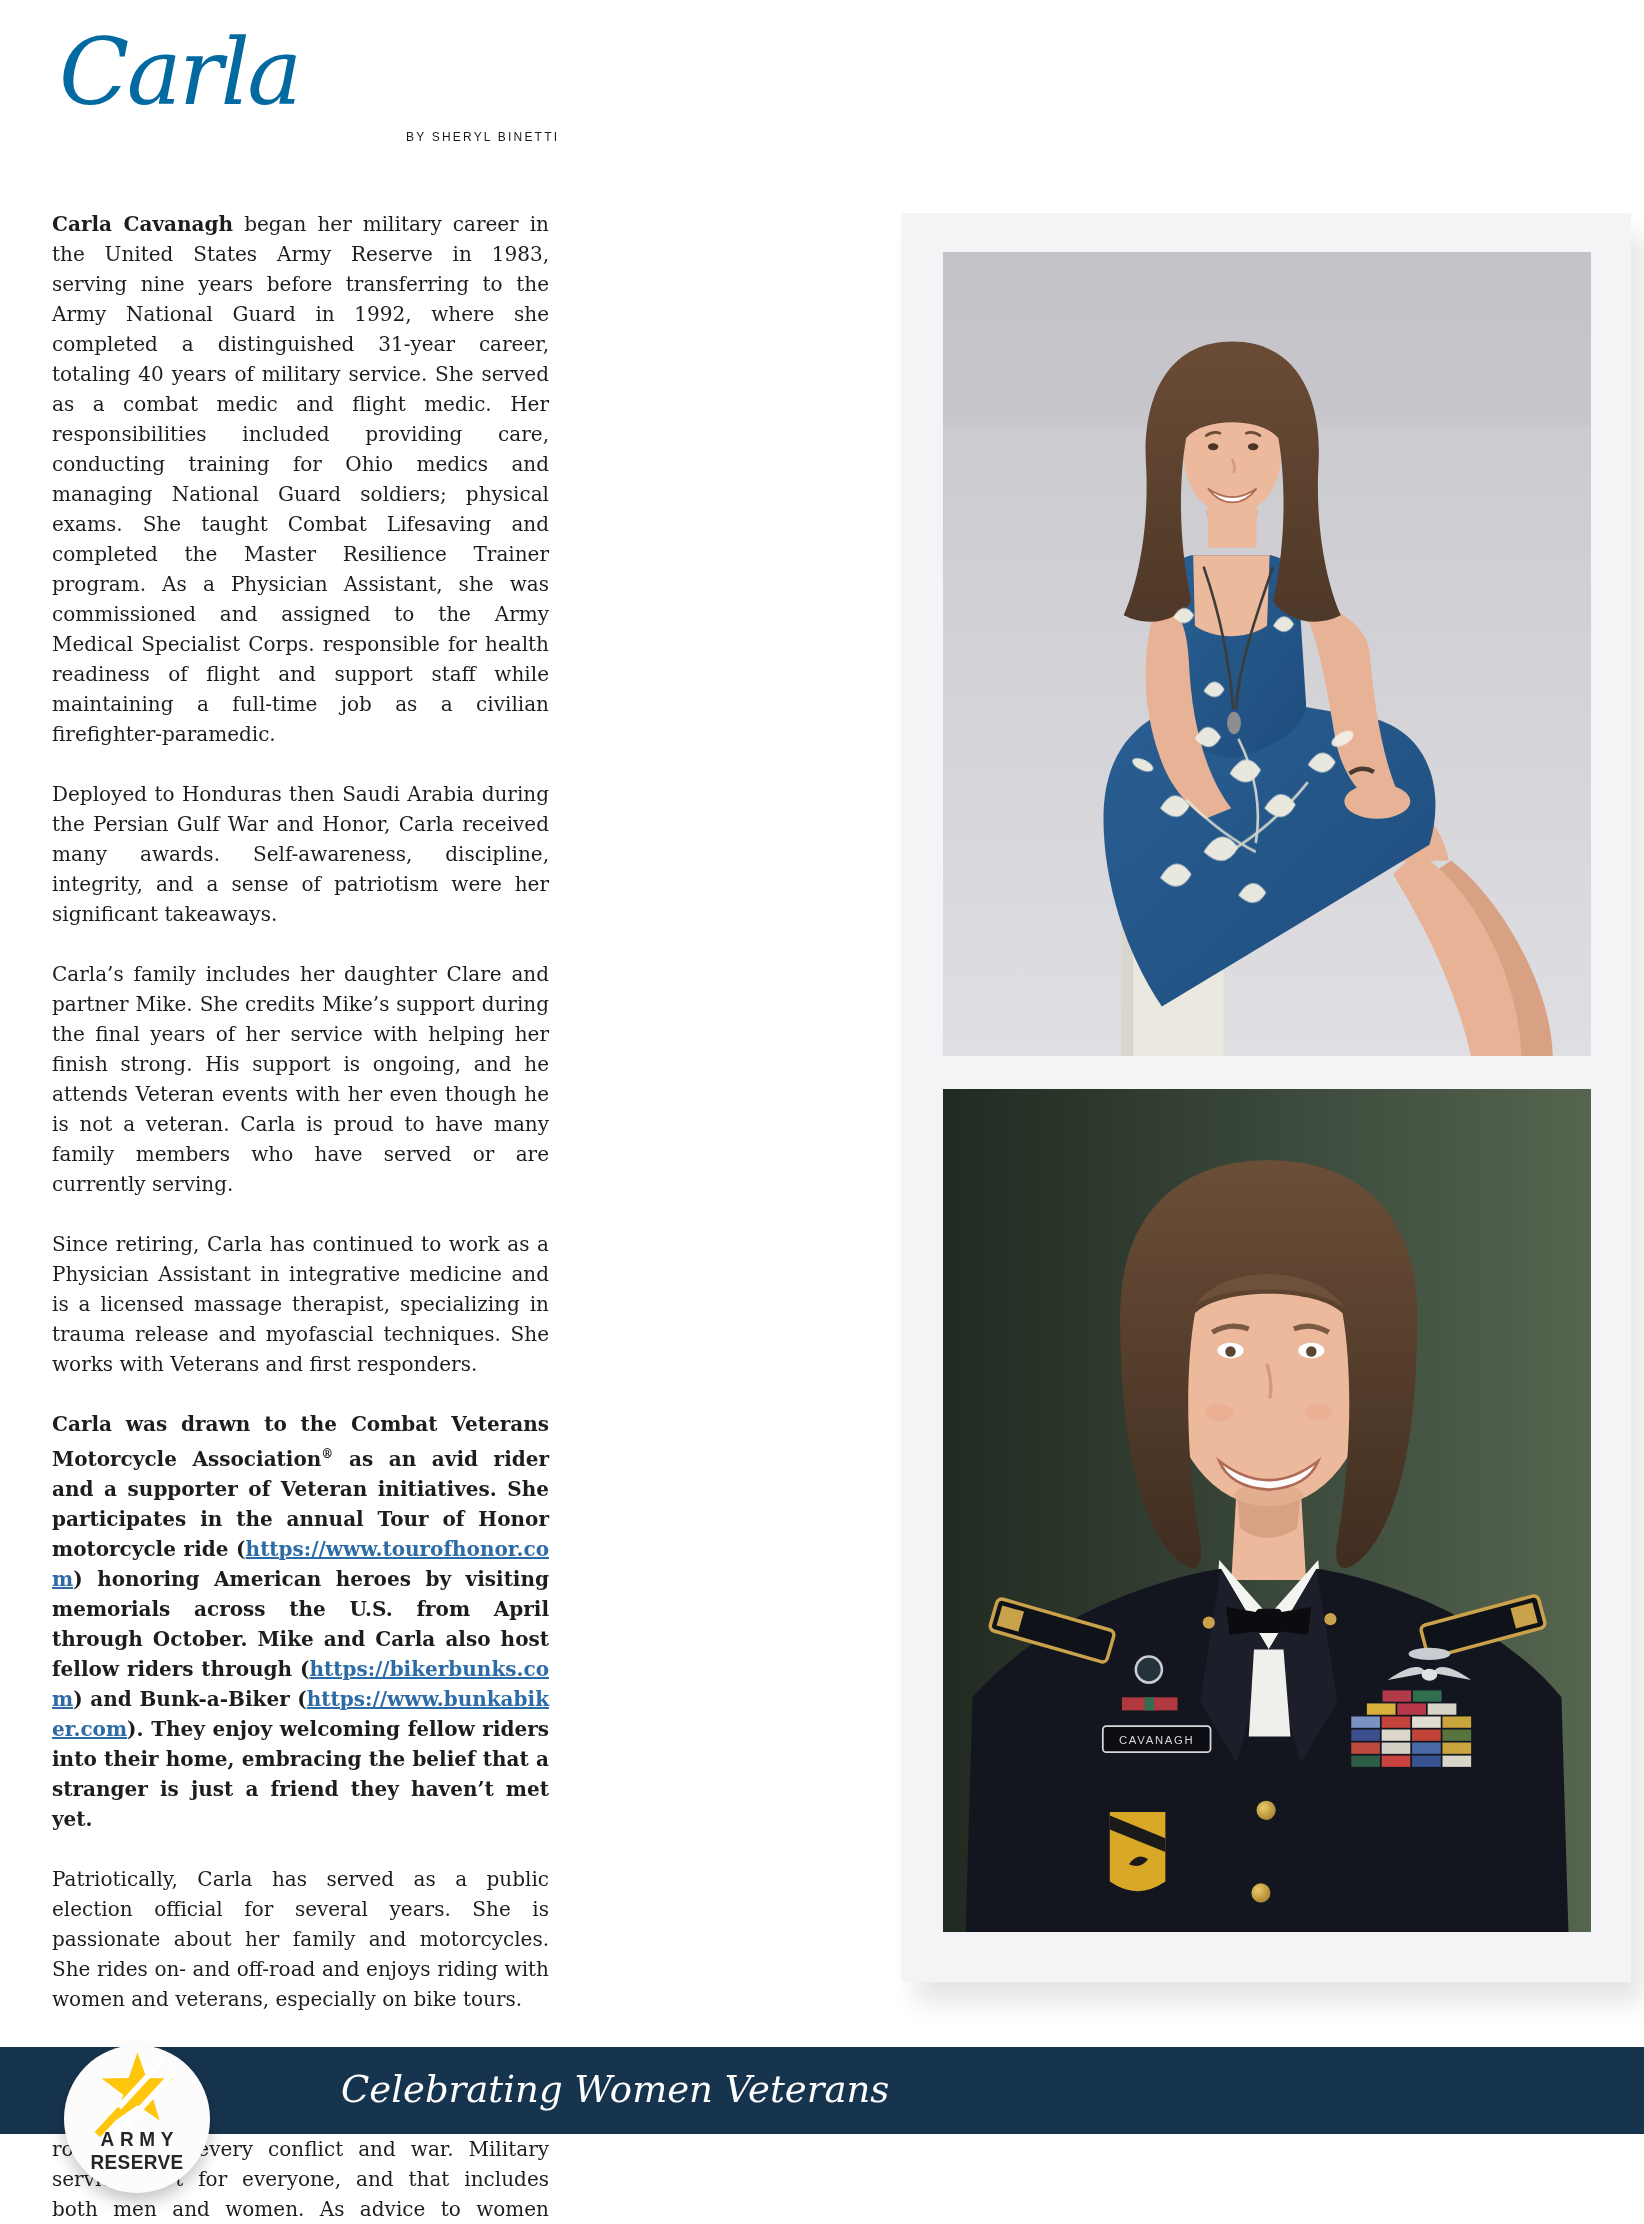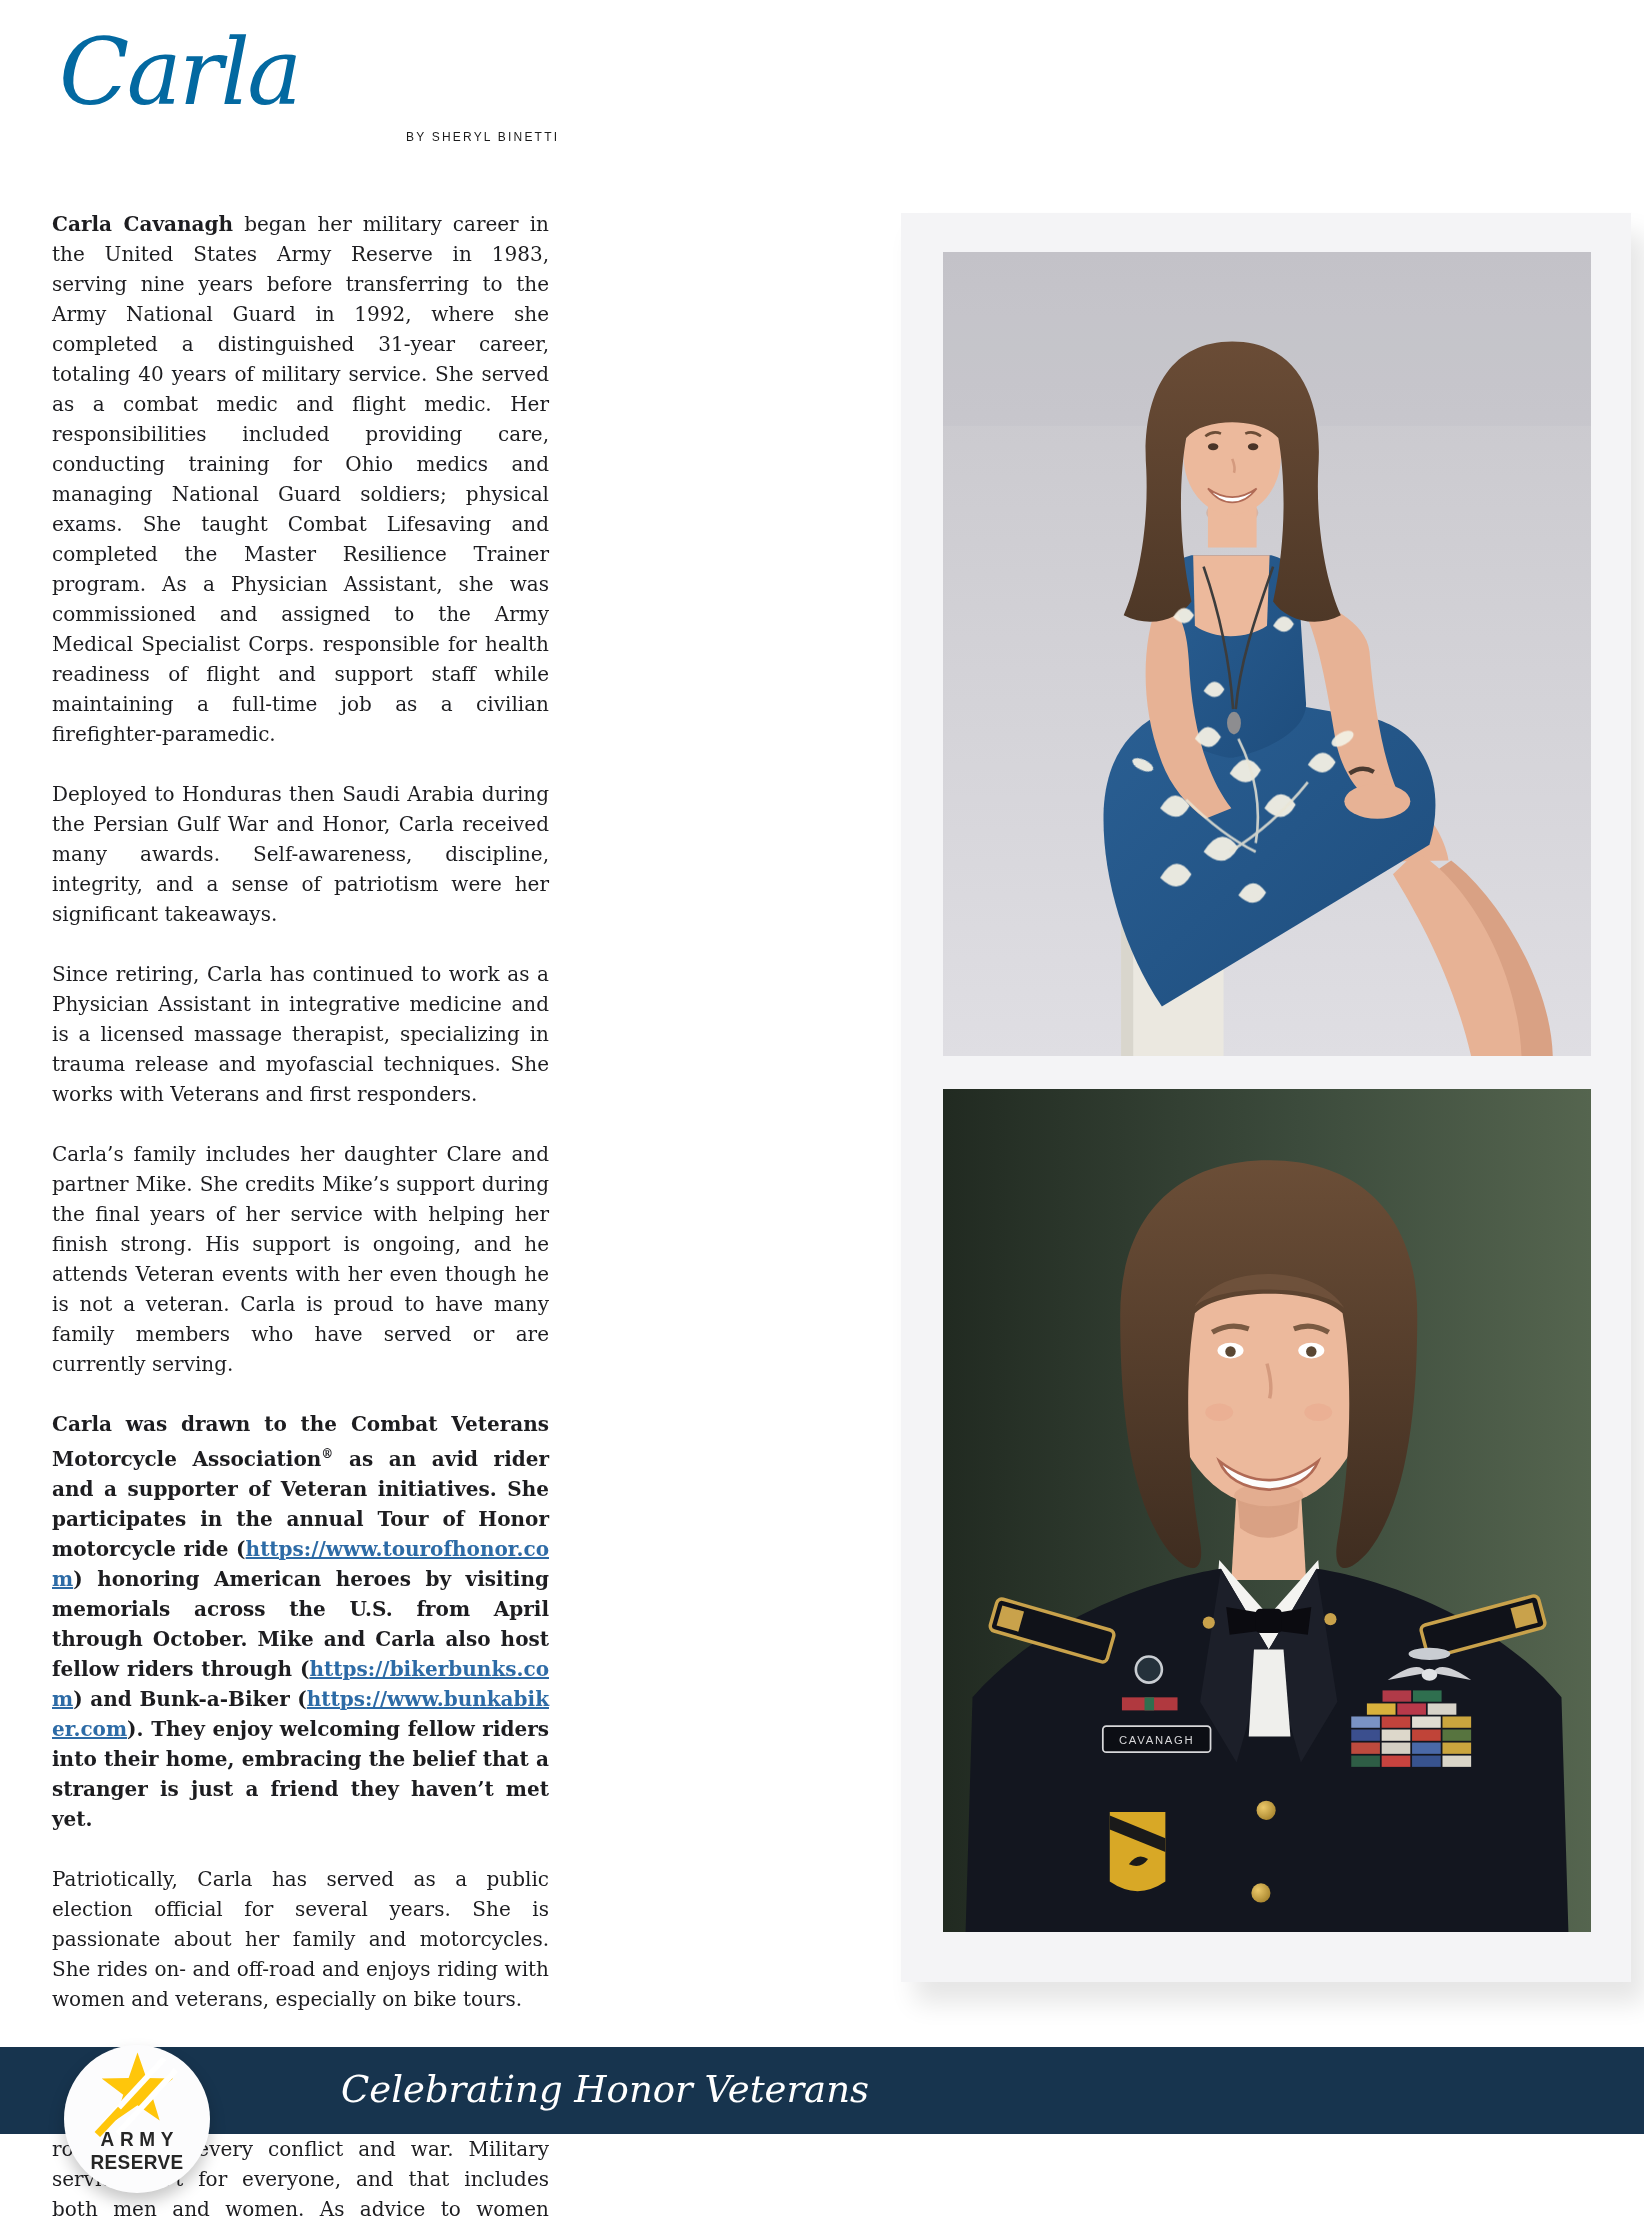--- a/index.html
+++ b/index.html
@@ -74,22 +74,22 @@
 <body>
 
 <div class="page">
 
   <div class="title-script">Carla</div>
   <div class="byline">BY SHERYL BINETTI</div>
 
   <div class="article">
       <p><span style="font-weight: bold;">Carla Cavanagh</span><span> began her military career in the United States Army Reserve in 1983, serving nine years before transferring to the Army National Guard in 1992, where she completed a distinguished 31-year career, totaling 40 years of military service. She served as a combat medic and flight medic. Her responsibilities included providing care, conducting training for Ohio medics and managing National Guard soldiers; physical exams. She taught Combat Lifesaving and completed the Master Resilience Trainer program. As a Physician Assistant, she was commissioned and assigned to the Army Medical Specialist Corps. responsible for health readiness of flight and support staff while maintaining a full-time job as a civilian firefighter-paramedic.</span></p>
       <p><span>Deployed to Honduras then Saudi Arabia during the Persian Gulf War and Honor, Carla received many awards. Self-awareness, discipline, integrity, and a sense of patriotism were her significant takeaways.</span></p>
+      <p><span>Carla’s family includes her daughter Clare and partner Mike. She credits Mike’s support during the final years of her service with helping her finish strong. His support is ongoing, and he attends Veteran events with her even though he is not a veteran. Carla is proud to have many family members who have served or are currently serving.</span></p>
       <p><span>Since retiring, Carla has continued to work as a Physician Assistant in integrative medicine and is a licensed massage therapist, specializing in trauma release and myofascial techniques. She works with Veterans and first responders.</span></p>
-      <p><span>Carla’s family includes her daughter Clare and partner Mike. She credits Mike’s support during the final years of her service with helping her finish strong. His support is ongoing, and he attends Veteran events with her even though he is not a veteran. Carla is proud to have many family members who have served or are currently serving.</span></p>
       <p class="bold"><span>Carla was drawn to the Combat Veterans Motorcycle Association</span><span><sup>®</sup></span><span> as an avid rider and a supporter of Veteran initiatives. She participates in the annual Tour of Honor motorcycle ride (</span><a class="lnk" href="#">https://www.tourofhonor.com</a><span>) honoring American heroes by visiting memorials across the U.S. from April through October. Mike and Carla also host fellow riders through (</span><a class="lnk" href="#">https://bikerbunks.com</a><span>) and Bunk-a-Biker (</span><a class="lnk" href="#">https://www.bunkabiker.com</a><span>). They enjoy welcoming fellow riders into their home, embracing the belief that a stranger is just a friend they haven’t met yet.</span></p>
       <p><span>Patriotically, Carla has served as a public election official for several years. She is passionate about her family and motorcycles. She rides on- and off-road and enjoys riding with women and veterans, especially on bike tours.</span></p>
       <p><span>Carla wants the public to understand that women are Veterans first. While career options were once limited, women have served in vital roles across every conflict and war. Military service isn’t for everyone, and that includes both men and women. As advice to women transitioning to civilian life, Carla has personally learned the importance of leading by example. Don’t be discouraged by those who doubt your abilities, acknowledge that being the only woman, or one of few, can come with added scrutiny. Carla suggests focusing on personal strengths instead of comparing yourself to others. Growth is ongoing and every day is a school day.</span></p>
     </div>
 
   <div class="panel">
 
     <div class="photo" id="photo1">
       <svg viewBox="0 0 746 925" preserveAspectRatio="none">
         <defs>
@@ -273,21 +273,21 @@
         <path d="M373,316 q7,26 3,40" stroke="#d49a7e" stroke-width="4" fill="none"></path>
         <path d="M318,428 Q375,472 432,428 Q420,458 375,461 Q330,458 318,428 Z" fill="#fdfdfd" stroke="#b06a55" stroke-width="3"></path>
 
         <path d="M375,82 C268,82 204,148 204,260 C204,362 214,472 260,532 C286,562 302,556 296,520 C280,430 278,328 290,258 C320,228 430,228 460,258 C472,328 470,430 454,520 C448,556 464,562 490,532 C536,472 546,362 546,260 C546,148 482,82 375,82 Z" fill="url(#hair2)"></path>
         <path d="M290,250 C320,200 430,200 462,252 C430,224 320,224 290,250 Z" fill="#7a5a42" opacity="0.6"></path>
       </svg>
     </div>
   </div>
 
   <div class="band"></div>
-  <div class="band-text">Celebrating Honor Veterans</div>
+  <div class="band-text">Celebrating Women Veterans</div>
 
   <div class="logo">
     <svg class="star" viewBox="0 0 100 104">
       <polygon points="50,3 60.6,33.4 92.8,34.1 67.1,53.6 76.5,84.4 50,66 23.5,84.4 32.9,53.6 7.2,34.1 39.4,33.4" fill="#ffc60b"></polygon>
       <line x1="10" y1="88" x2="82" y2="10" stroke="#ffffff" stroke-width="7"></line>
       <line x1="26" y1="100" x2="96" y2="24" stroke="#ffffff" stroke-width="7"></line>
       <line x1="2" y1="101" x2="30" y2="71" stroke="#ffc60b" stroke-width="9"></line>
     </svg>
     <div class="l1">ARMY</div>
     <div class="l2">RESERVE</div>

